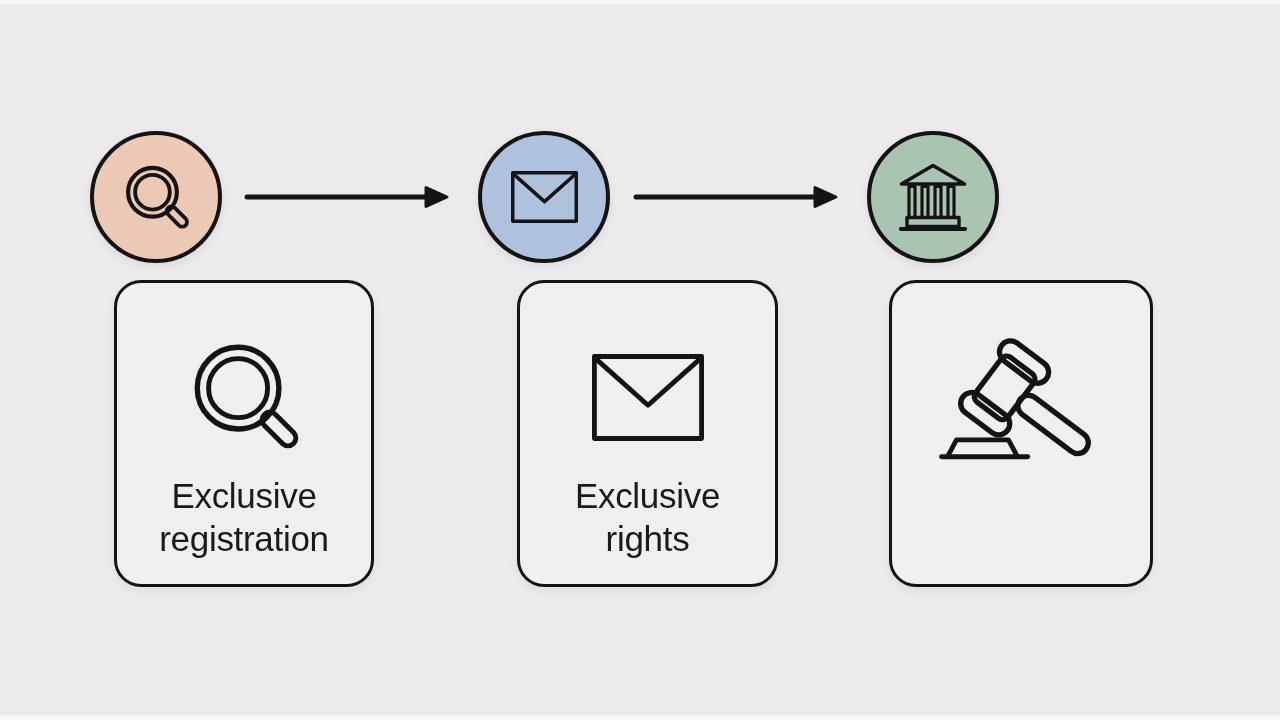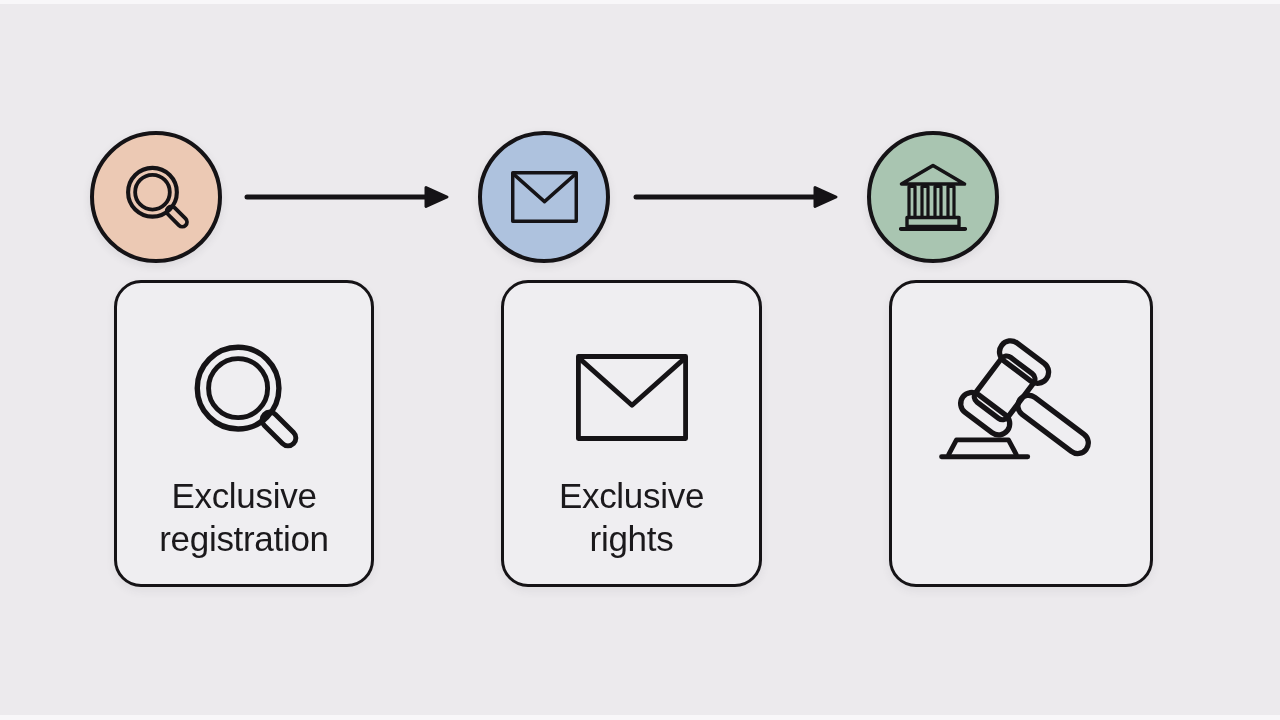--- a/index.html
+++ b/index.html
@@ -57,21 +57,21 @@
     box-sizing: border-box;
     background: #efeef1;
     border: 3px solid #151316;
     border-radius: 27px;
     display: flex;
     flex-direction: column;
     align-items: center;
     box-shadow: 0 4px 10px rgba(60,55,65,0.07);
   }
   .card.pos-1 { left: 114px; width: 260px; }
-  .card.pos-2 { left: 501px; width: 261px; justify-content: center; }
+  .card.pos-2 { left: 517px; width: 261px; justify-content: center; }
   .card.pos-3 { left: 889px; width: 264px; }
 
   .card-icon-box {
     margin-top: 44px;
     height: 140px;
     display: flex;
     align-items: center;
     justify-content: center;
   }
   .card-label-wrap {

